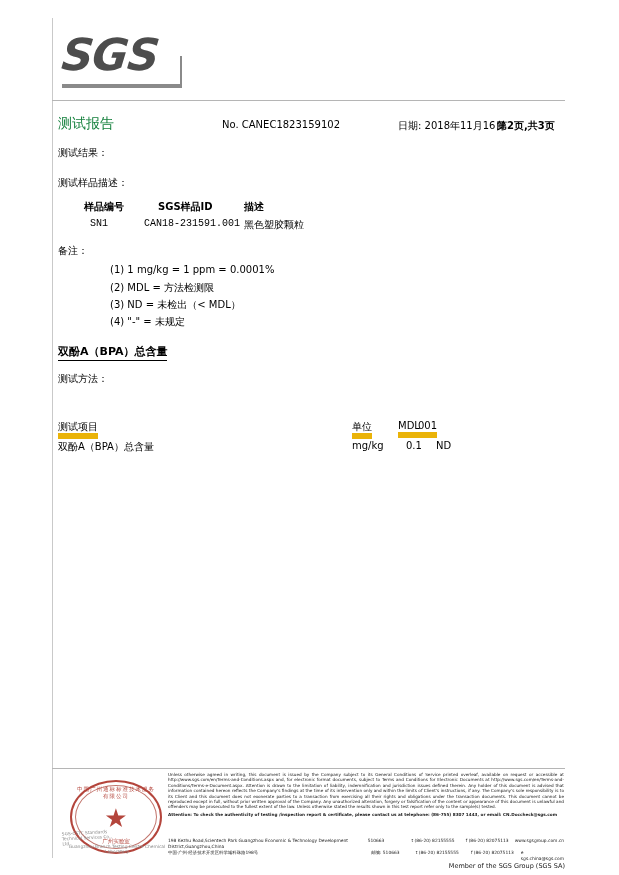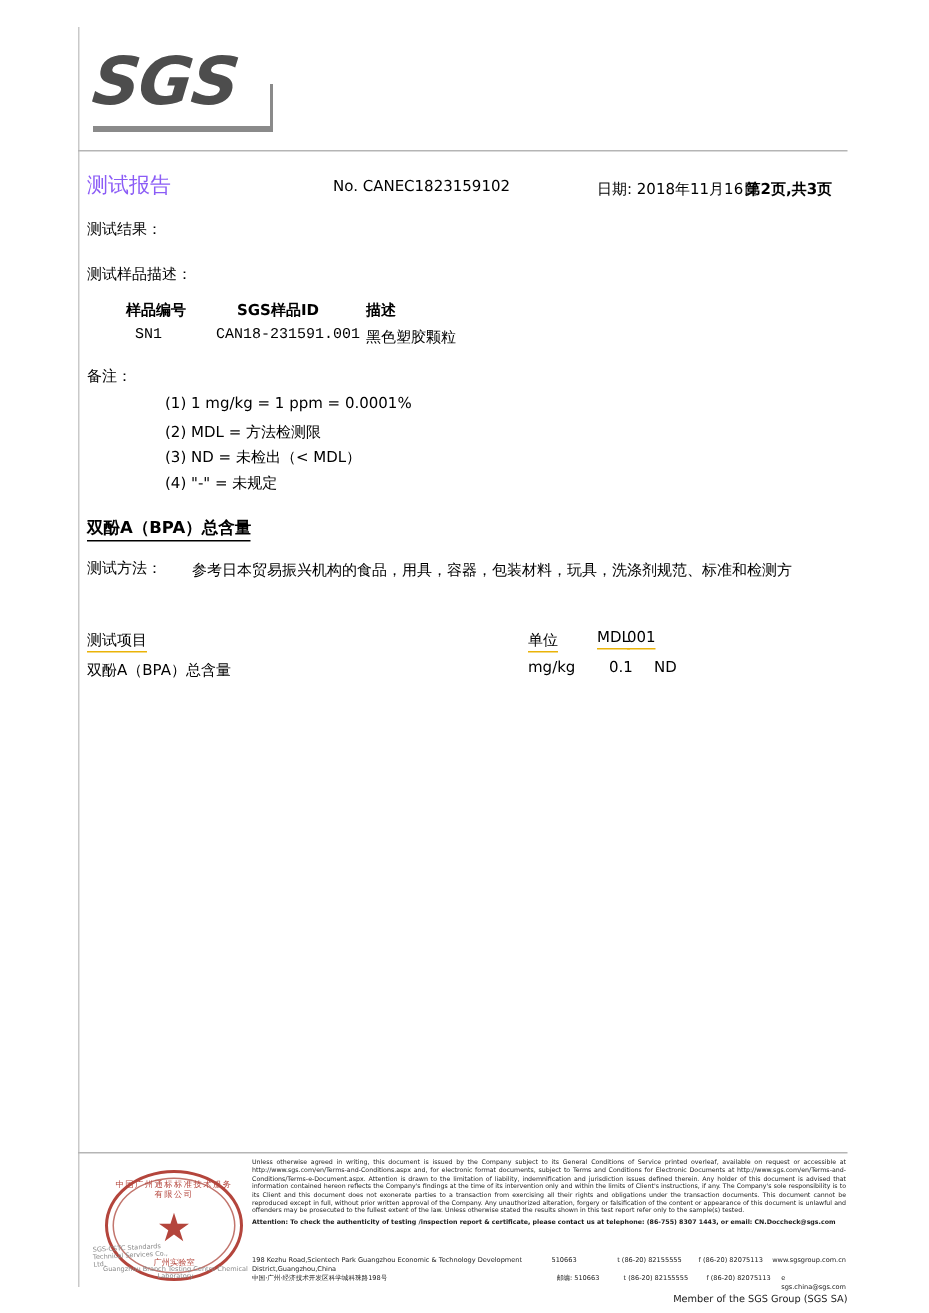--- a/index.html
+++ b/index.html
@@ -73,21 +73,21 @@
     background: #b5b5b5;
   }
 
   
   .doc-title {
     position: absolute;
     left: 58px;
     top: 115px;
     font-size: 14px;
     font-family: "DejaVu Sans", sans-serif;
-    color: #8b5cf6;
+    color: #15803d;
   }
   .doc-no {
     position: absolute;
     left: 222px;
     top: 119px;
     font-size: 10px;
     font-family: "DejaVu Sans", sans-serif;
   }
   .doc-date {
     position: absolute;
@@ -187,21 +187,21 @@
     font-family: "DejaVu Sans", sans-serif;
     line-height: 18px;
   }
   .res-head {
     position: absolute;
     top: 420px;
     font-size: 10px;
     font-family: "DejaVu Sans", sans-serif;
   }
   .res-head-u {
-    border-bottom: 1px solid #eab308;
+    border-bottom: 6px solid #eab308;
     padding-bottom: 1px;
   }
   .res-row {
     position: absolute;
     top: 440px;
     font-size: 10px;
     font-family: "DejaVu Sans", sans-serif;
   }
   .rc-item { left: 58px; }
   .rc-unit { left: 352px; }
@@ -375,21 +375,20 @@
   <div class="lbl-remark">备注：</div>
   <div class="remark-item r1">(1) 1 mg/kg = 1 ppm = 0.0001%</div>
   <div class="remark-item r2">(2) MDL = 方法检测限</div>
   <div class="remark-item r3">(3) ND = 未检出（&lt; MDL）</div>
   <div class="remark-item r4">(4) "-" = 未规定</div>
 
   <div class="section-title">双酚A（BPA）总含量</div>
 
   <div class="method-label">测试方法：</div>
   <div class="method-l1">
-    <div>参考日本贸易振兴机构的食品，用具，容器，包装材料，玩具，洗涤剂规范、标准和检测方</div>
   </div>
 
   <div class="res-head rc-item">
     <span class="res-head-u">测试项目</span>
   </div>
   <div class="res-head rc-unit">
     <span class="res-head-u">单位</span>
   </div>
   <div class="res-head rc-mdl">
     <span class="res-head-u">MDL</span>

